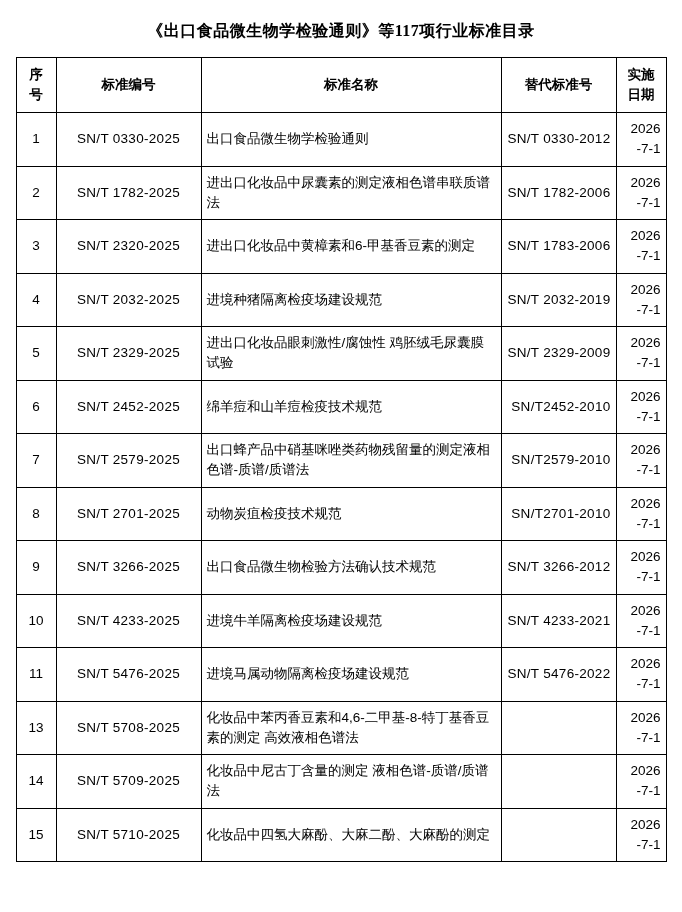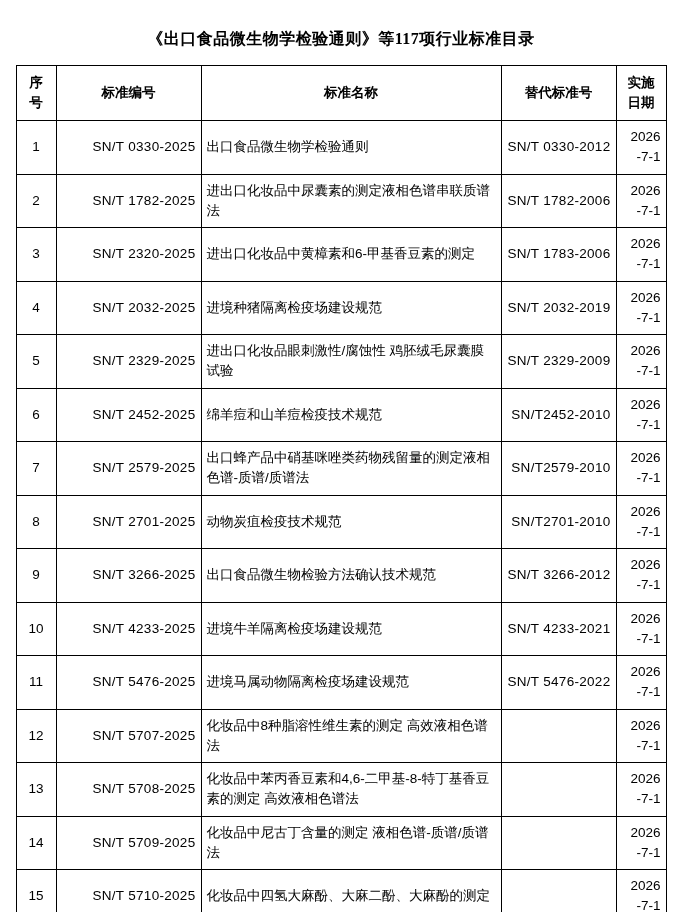--- a/index.html
+++ b/index.html
@@ -12,21 +12,21 @@
     height: 912px;
     font-family: "Liberation Sans", sans-serif;
     color: #000000;
     overflow: hidden;
   }
   .page {
     width: 682px;
     height: 912px;
     position: relative;
     box-sizing: border-box;
-    padding: 12px;
+    padding: 4px;
   }
   .doc-title {
     text-align: center;
     font-size: 16px;
     font-weight: bold;
     letter-spacing: 0.5px;
     padding: 17px 0 15px 0;
     font-family: "Liberation Serif", serif;
   }
   table.std-table {
@@ -54,21 +54,21 @@
   col.c-seq { width: 40px; }
   col.c-code { width: 145px; }
   col.c-name { width: 300px; }
   col.c-repl { width: 115px; }
   col.c-date { width: 50px; }
 
   td.seq {
     text-align: center;
   }
   td.code {
-    text-align: right;
+    text-align: center;
     padding-left: 8px;
     letter-spacing: 0.3px;
   }
   td.name {
     text-align: left;
     padding-left: 8px;
   }
   td.repl {
     text-align: right;
     padding-left: 8px;
@@ -235,30 +235,20 @@
         <td class="seq">11</td>
         <td class="code">SN/T 5476-2025</td>
         <td class="name">进境马属动物隔离检疫场建设规范</td>
         <td class="repl">SN/T 5476-2022</td>
         <td class="date">
           <span class="date-line">2026</span>
           <span class="date-line">-7-1</span>
         </td>
       </tr>
 
-      <tr>
-        <td class="seq">12</td>
-        <td class="code">SN/T 5707-2025</td>
-        <td class="name">化妆品中8种脂溶性维生素的测定  高效液相色谱法</td>
-        <td class="repl"></td>
-        <td class="date">
-          <span class="date-line">2026</span>
-          <span class="date-line">-7-1</span>
-        </td>
-      </tr>
 
       <tr>
         <td class="seq">13</td>
         <td class="code">SN/T 5708-2025</td>
         <td class="name">化妆品中苯丙香豆素和4,6-二甲基-8-特丁基香豆素的测定 高效液相色谱法</td>
         <td class="repl"></td>
         <td class="date">
           <span class="date-line">2026</span>
           <span class="date-line">-7-1</span>
         </td>

